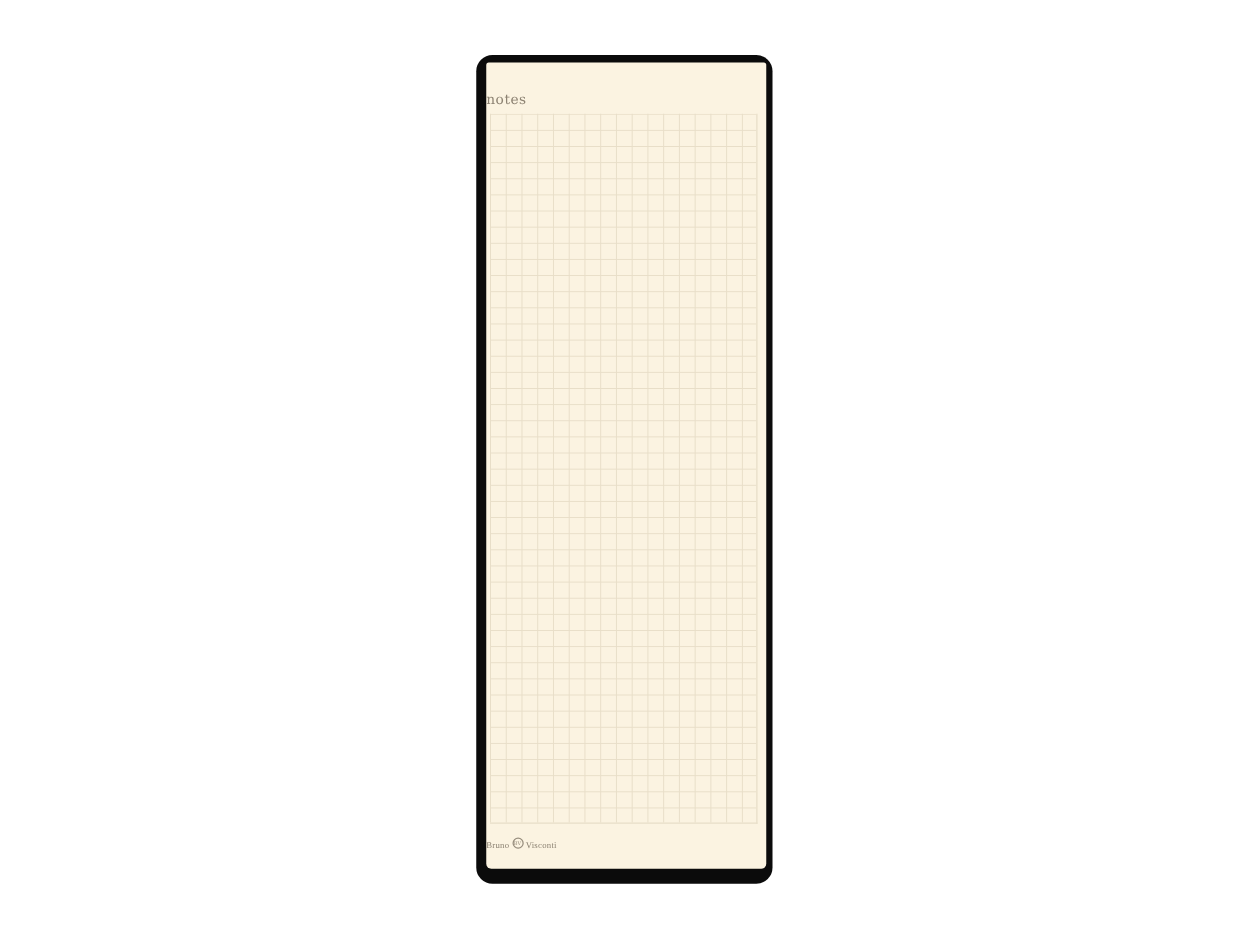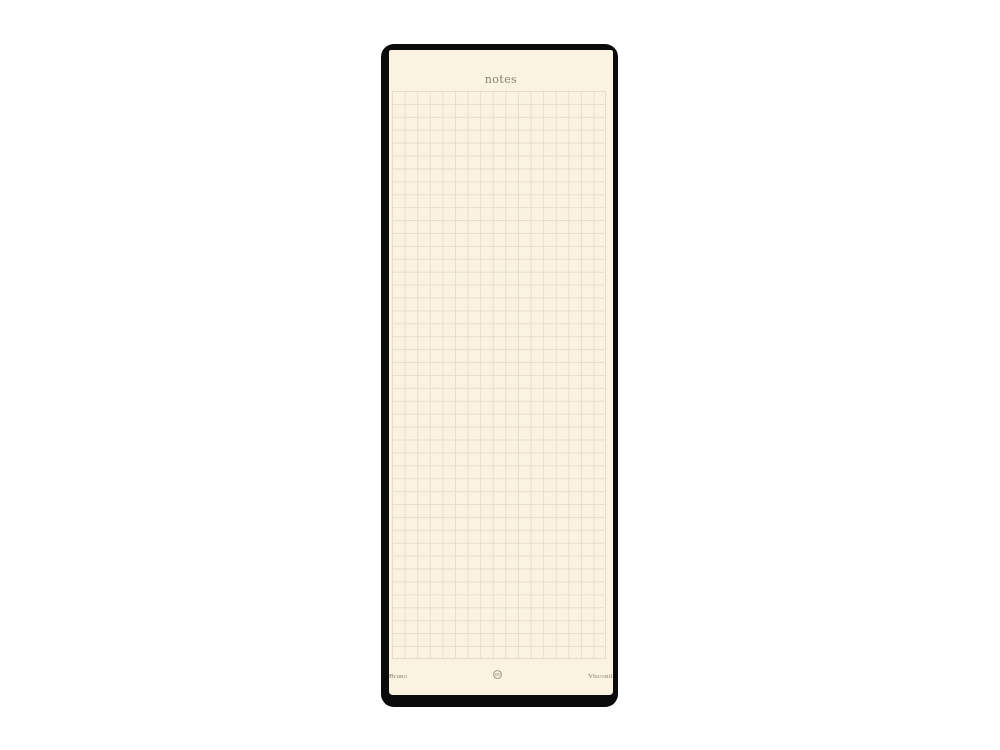--- a/index.html
+++ b/index.html
@@ -35,21 +35,20 @@
     width:224px; height:645px;
     background:var(--paper);
     border-radius:2px 2px 4px 4px;
   }
   .paper-header{
     position:absolute;
     left:0; top:0;
     width:100%; height:41px;
     display:flex;
     align-items:flex-end;
-    justify-content:center;
     padding-bottom:6px;
     box-sizing:border-box;
   }
   .paper-header .title{
     font-family:"DejaVu Serif", serif;
     font-size:11px;
     line-height:11px;
     letter-spacing:0.4px;
     color:var(--ink);
   }
@@ -66,21 +65,21 @@
     border-bottom:1px solid var(--line);
     box-sizing:border-box;
   }
   
   .brand{
     position:absolute;
     left:0; bottom:14px;
     width:100%;
     display:flex;
     align-items:center;
-    justify-content:space-between;
+    justify-content:flex-start;
     gap:1px;
     color:var(--ink);
   }
   .brand .word{
     font-family:"Liberation Serif", serif;
     font-size:7px;
     line-height:10px;
     letter-spacing:0.2px;
   }
   .brand .crest{

